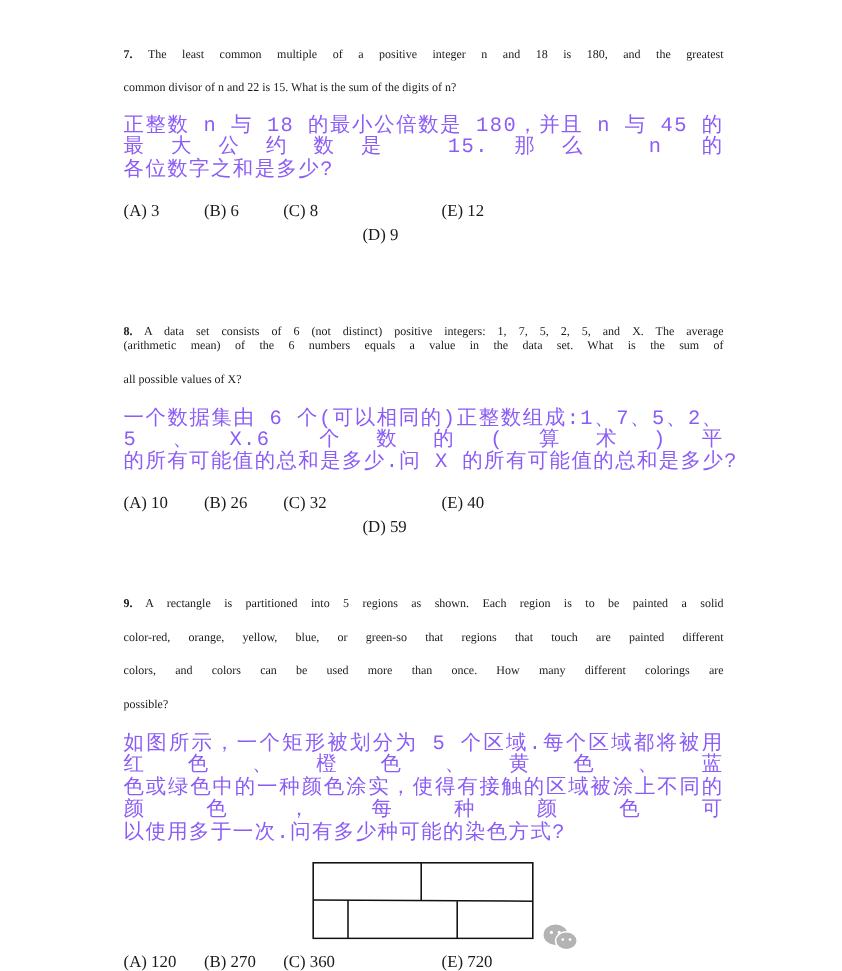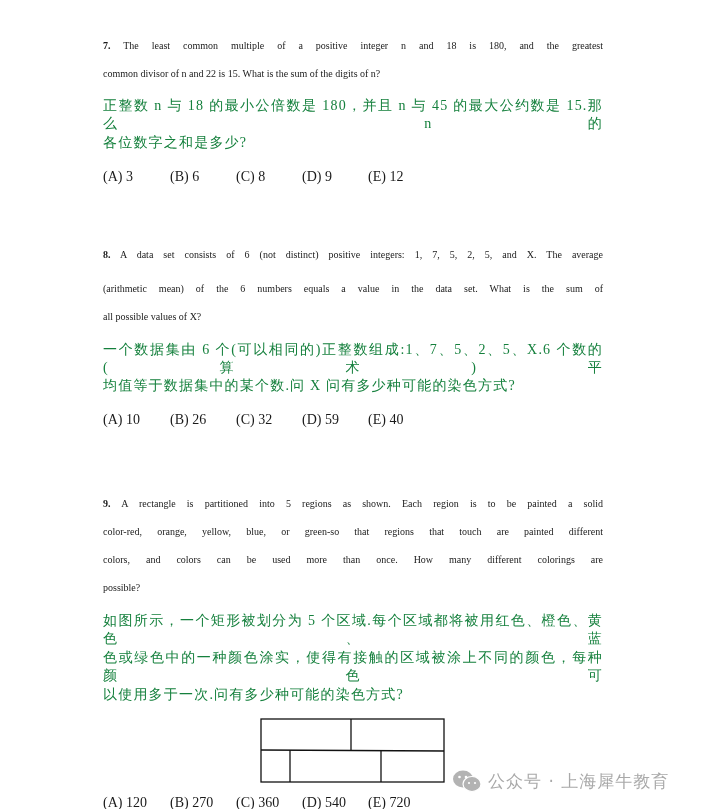--- a/index.html
+++ b/index.html
@@ -1,25 +1,25 @@
 <!DOCTYPE html>
 <html><head>
 <meta charset="utf-8">
 <style>
   html, body { margin: 0; padding: 0; background: #ffffff; }
   body { width: 702px; height: 809px; position: relative; overflow: hidden;
          font-family: "Liberation Serif", "DejaVu Serif", serif; color: #1a1a1a; }
   .line { position: absolute; left: 103px; width: 500px; font-size: 10px; line-height: 18px; white-space: nowrap; }
   .justify { text-align: justify; text-align-last: justify; white-space: normal; }
-  .cn { font-family: Liberation Serif, serif; font-size: 14px; letter-spacing: 1.2px; color: #15803d; }
+  .cn { font-family: Liberation Mono, monospace; font-size: 17px; letter-spacing: 1.2px; color: #8b5cf6; }
   .qnum { font-weight: bold; }
   .opts { position: absolute; left: 103px; font-size: 14px; line-height: 18px; height: 18px; }
   .opt { position: absolute; top: 0; white-space: nowrap; }
   .opt:nth-child(1){ left: 0; } .opt:nth-child(2){ left: 67px; }
-  .opt:nth-child(3){ left: 133px; } .opt:nth-child(4){ left: 199px; } .opt:nth-child(5){ left: 265px; }
+  .opt:nth-child(3){ left: 133px; } .opt:nth-child(4){ left: 199px; margin-top: 20px; } .opt:nth-child(5){ left: 265px; }
   .figure { position: absolute; left: 260px; top: 718px; width: 185px; height: 65px; }
   .watermark { position: absolute; left: 452px; top: 768px; height: 26px; display: flex; align-items: center;
                font-family: "DejaVu Sans", sans-serif; font-size: 17px; color: #a9a9a9; letter-spacing: 1px; }
   .wechat { width: 30px; height: 24px; position: relative; margin-right: 6px; }
 </style>
 </head>
 <body>
 
 <div>
   <div class="line justify" style="top:37px">
@@ -32,28 +32,28 @@
   <div class="opts" style="top:168px">
     <span class="opt">(A) 3</span>
     <span class="opt">(B) 6</span>
     <span class="opt">(C) 8</span>
     <span class="opt">(D) 9</span>
     <span class="opt">(E) 12</span>
   </div>
 </div>
 
 <div>
-  <div class="line justify" style="top:246px">
+  <div class="line justify" style="top:268px">
     <span class="qnum">8.</span>
     <span>A data set consists of 6 (not distinct) positive integers: 1, 7, 5, 2, 5, and X. The average</span>
   </div>
   <div class="line justify" style="top:280px">(arithmetic mean) of the 6 numbers equals a value in the data set. What is the sum of</div>
   <div class="line" style="top:308px">all possible values of X?</div>
   <div class="line cn justify" style="top:341px">一个数据集由 6 个(可以相同的)正整数组成:1、7、5、2、5、X.6 个数的(算术)平</div>
-  <div class="line cn" style="top:377px">均值等于数据集中的某个数.问 X 问有多少种可能的染色方式?</div>
+  <div class="line cn" style="top:377px">的所有可能值的总和是多少.问 X 的所有可能值的总和是多少?</div>
   <div class="opts" style="top:411px">
     <span class="opt">(A) 10</span>
     <span class="opt">(B) 26</span>
     <span class="opt">(C) 32</span>
     <span class="opt">(D) 59</span>
     <span class="opt">(E) 40</span>
   </div>
 </div>
 
 <div>
@@ -89,14 +89,13 @@
 
 <div class="watermark">
   <svg class="wechat" viewBox="0 0 30 24">
     <ellipse cx="11" cy="10" rx="10" ry="8.5" fill="#b3b3b3"></ellipse>
     <ellipse cx="20" cy="15" rx="9" ry="7.5" fill="#b3b3b3" stroke="#fff" stroke-width="1.2"></ellipse>
     <circle cx="7.5" cy="8" r="1.3" fill="#fff"></circle>
       <circle cx="14" cy="8" r="1.3" fill="#fff"></circle>
     <circle cx="17" cy="14" r="1.1" fill="#fff"></circle>
       <circle cx="23" cy="14" r="1.1" fill="#fff"></circle>
   </svg>
-  <span>公众号 · 上海犀牛教育</span>
 </div>
 
 </body></html>

